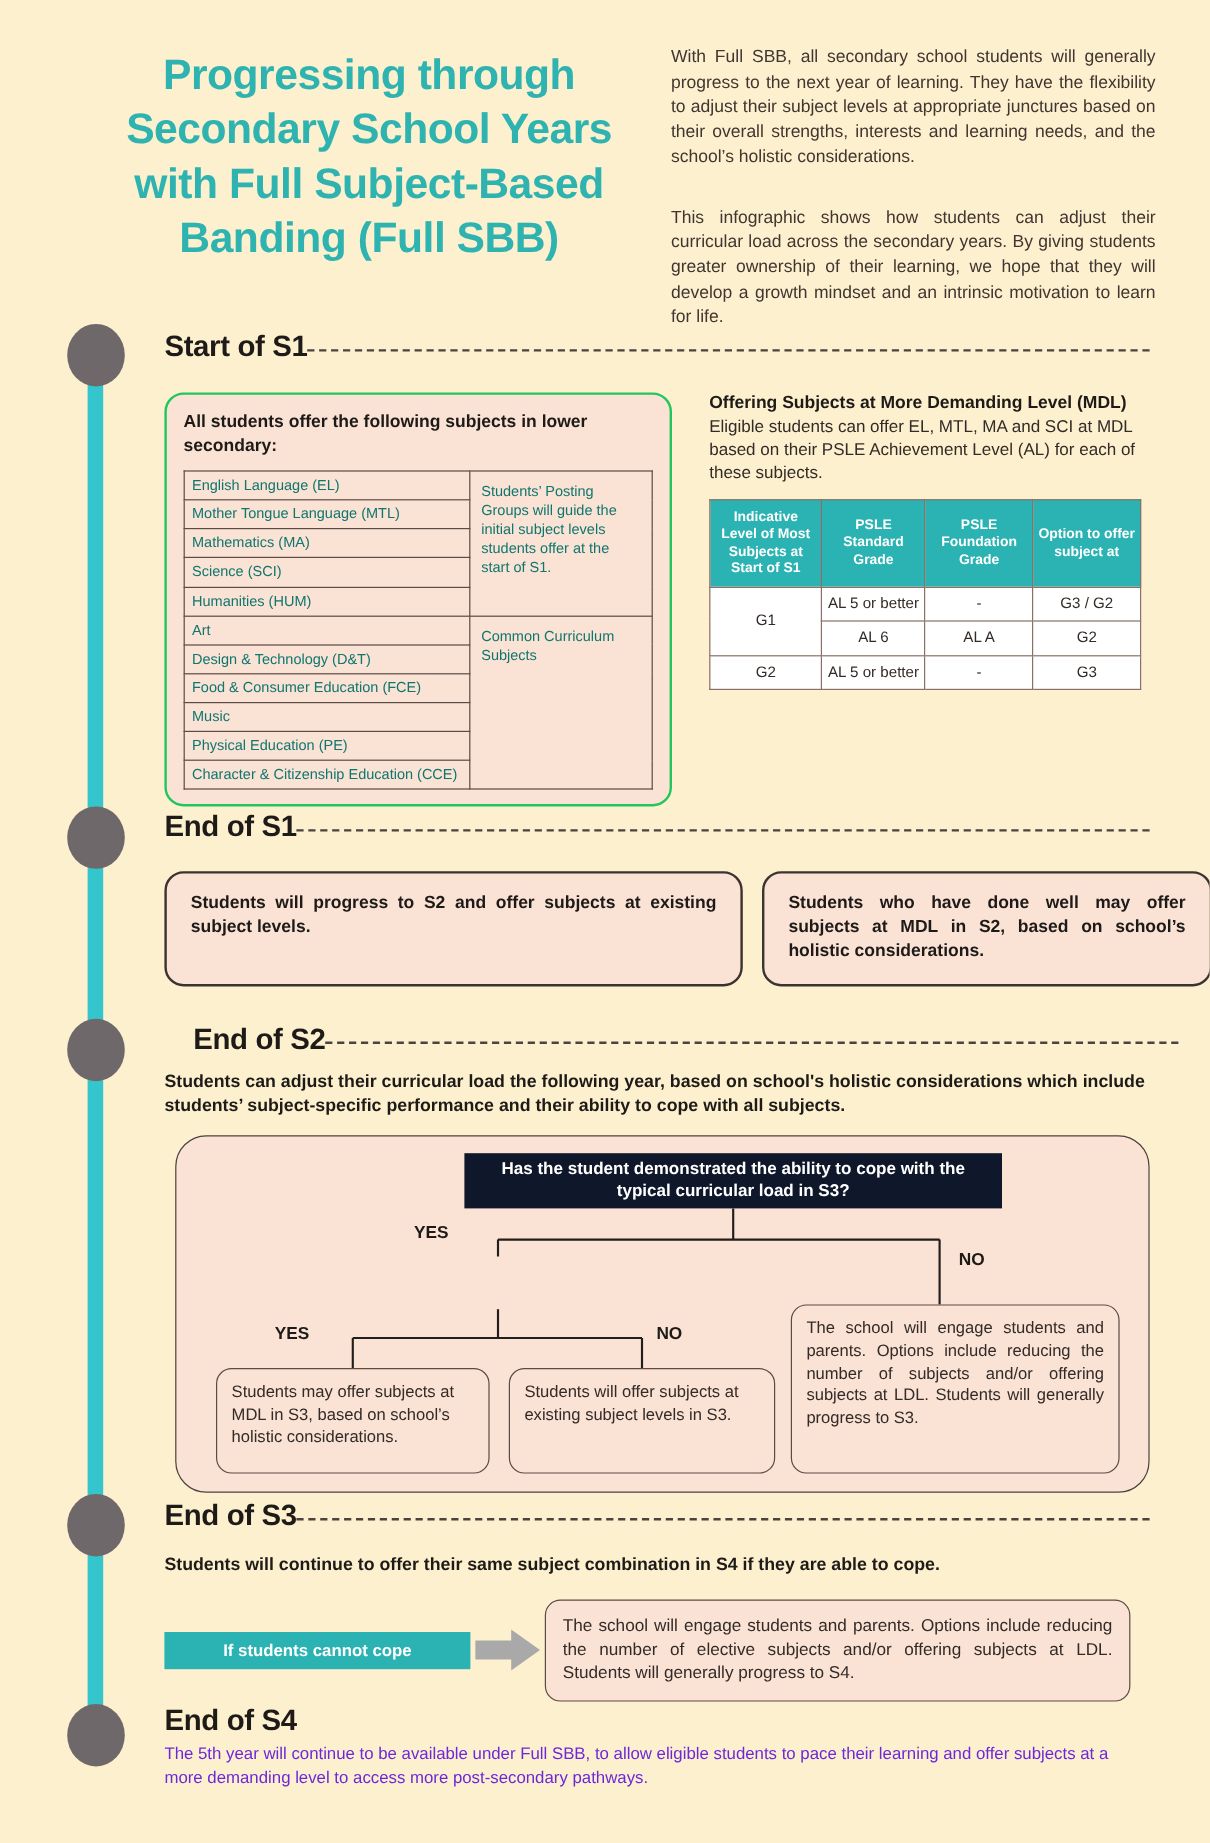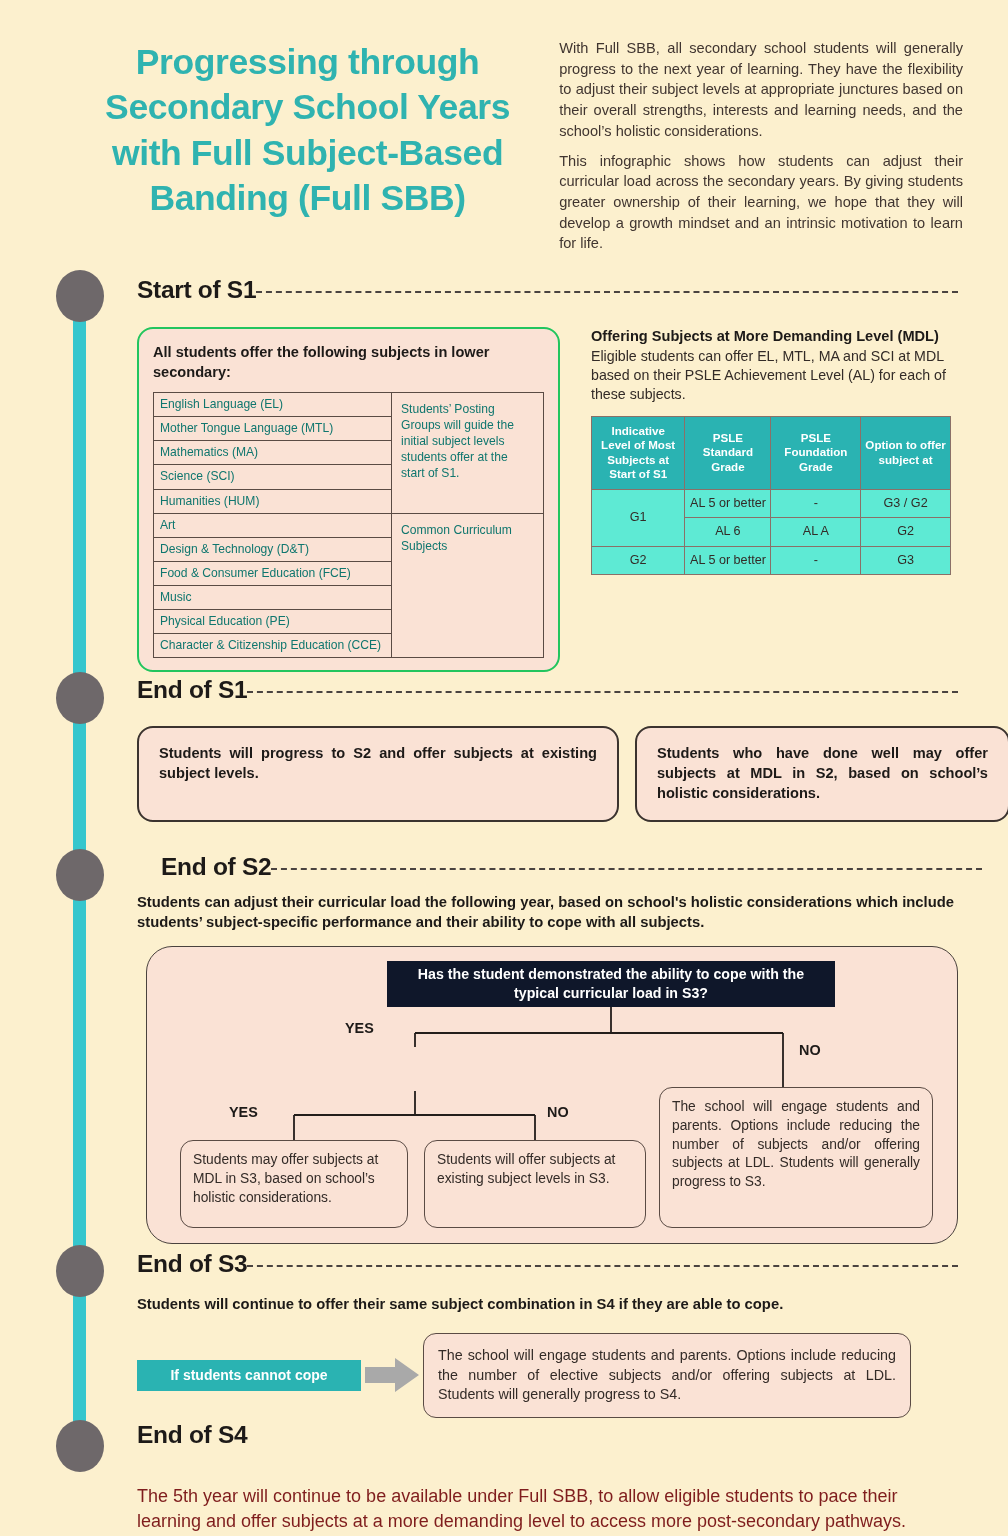--- a/index.html
+++ b/index.html
@@ -31,21 +31,21 @@
     padding-top: 10px;
   }
   .intro {
     width: 420px;
     font-size: 14.6px;
     line-height: 1.42;
     color: #403530;
     text-align: justify;
     padding-top: 8px;
   }
-  .intro p + p { margin-top: 9px; }
+  .intro p + p { margin-top: 30px; }
 
   
   .timeline-line {
     position: absolute;
     left: 73px;
     top: 285px;
     width: 13px;
     height: 1170px;
     background: #35C6CD;
     z-index: 1;
@@ -142,21 +142,21 @@
     background: #2AB3B2;
     color: #ffffff;
     font-size: 11.6px;
     font-weight: bold;
     padding: 7px 4px;
     border: 1.3px solid #8a7068;
     line-height: 1.26;
     vertical-align: middle;
   }
   table.mdl td {
-    background: #5eead4;
+    background: #ffffff;
     border: 1.3px solid #8a7068;
     text-align: center;
     padding: 6px 4px;
     line-height: 1.22;
     color: #332b27;
   }
 
   
   .box-row { display: flex; gap: 16px; }
   .msg-box {
@@ -235,21 +235,21 @@
   }
 
   
   .badge {
     background: #2AB3B2;
     color: #fff;
     font-weight: bold;
     font-size: 14px;
     text-align: center;
     padding: 10px 0;
-    width: 224px;
+    width: 255px;
     display: flex;
     align-items: center;
     justify-content: center;
     height: 31px;
   }
   .arrow-wrap {
     width: 62px;
     display: flex;
     align-items: center;
     justify-content: center;
@@ -261,25 +261,24 @@
     border-radius: 13px;
     padding: 12px 14px;
     font-size: 14.3px;
     line-height: 1.37;
     text-align: justify;
     color: #332b27;
   }
 
   
   #s4-text {
-    font-size: 18px;
+    font-size: 14px;
     line-height: 1.4;
-    color: #7f1d1d;
+    color: #6d28d9;
     width: 815px;
-    margin-top: 32px;
   }
 </style>
 </head>
 <body>
 
 <div class="header">
   <div class="title">Progressing through Secondary School Years with Full Subject-Based Banding (Full SBB)</div>
   <div class="intro">
     <p>With Full SBB, all secondary school students will generally progress to the next year of learning. They have the flexibility to adjust their subject levels at appropriate junctures based on their overall strengths, interests and learning needs, and the school’s holistic considerations.</p>
     <p>This infographic shows how students can adjust their curricular load across the secondary years. By giving students greater ownership of their learning, we hope that they will develop a growth mindset and an intrinsic motivation to learn for life.</p>

